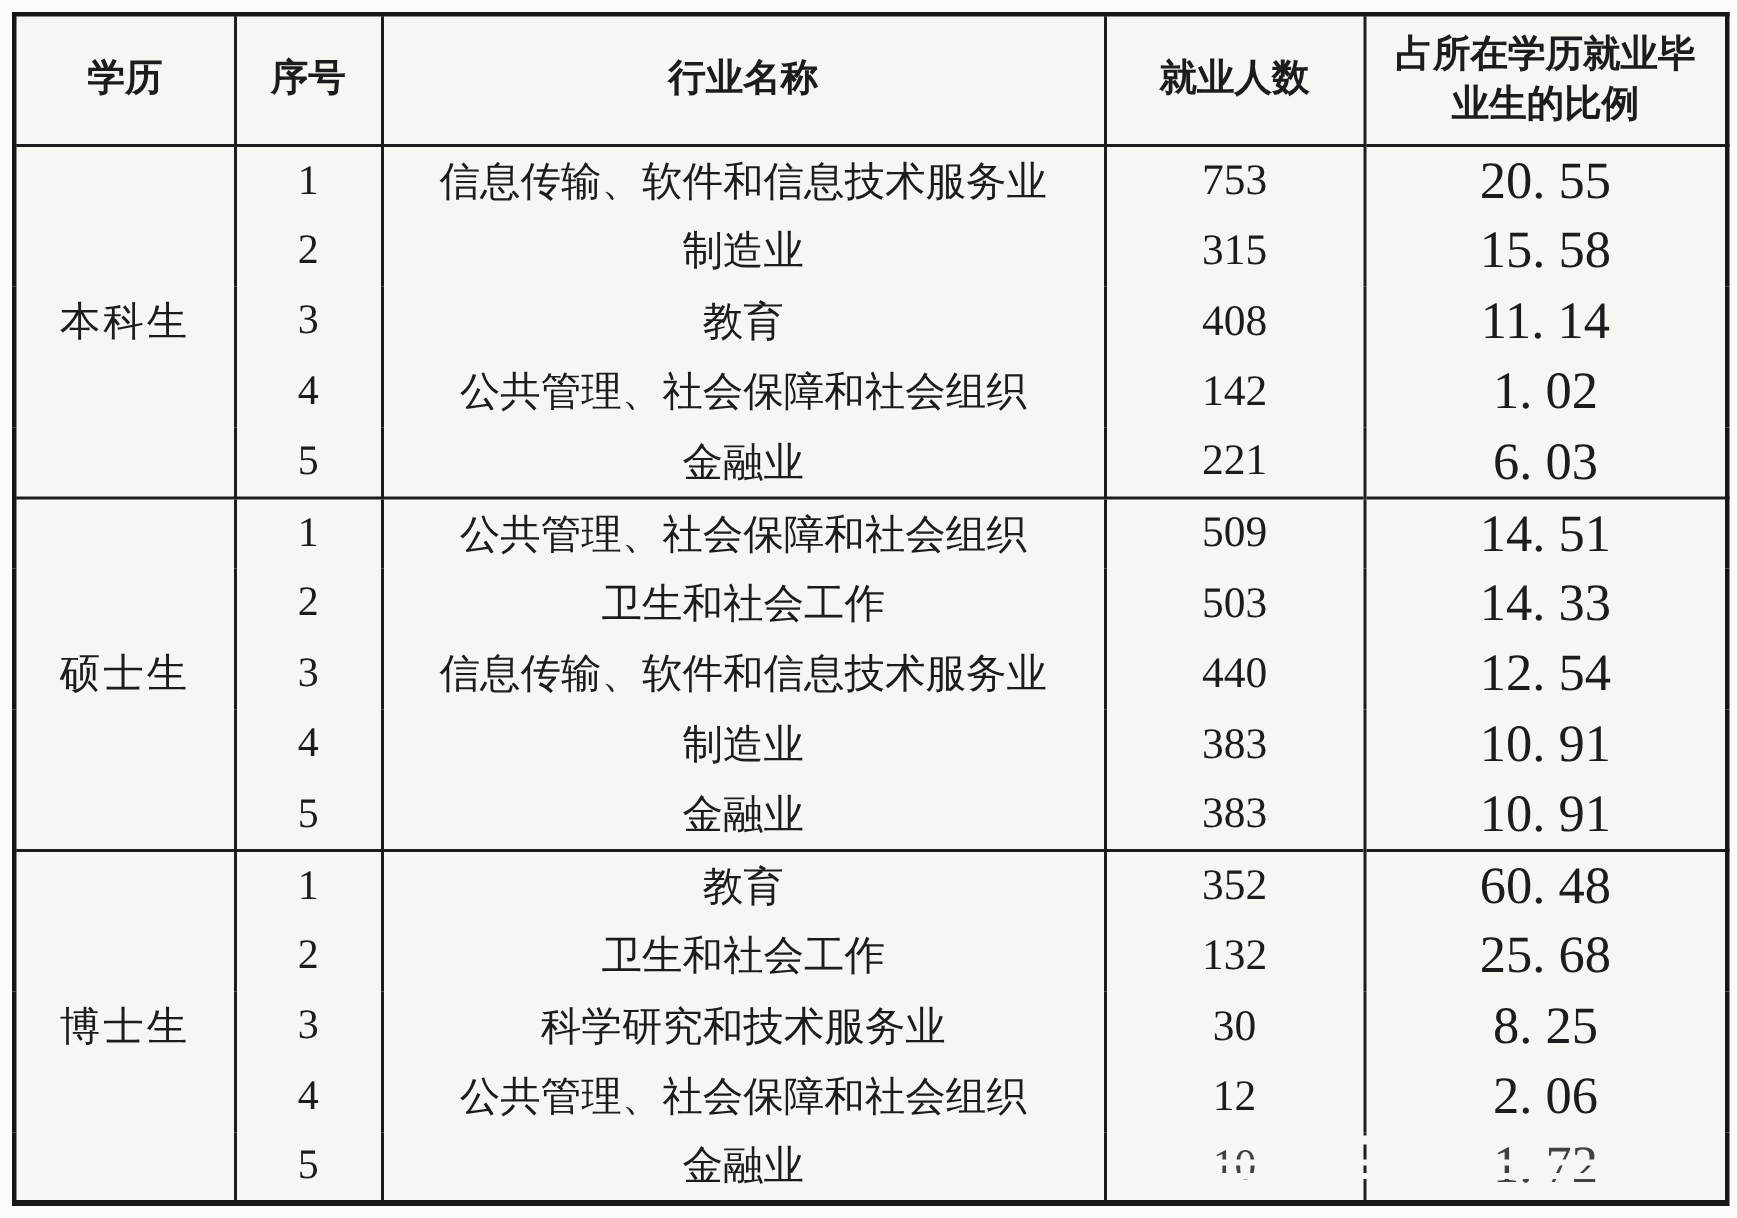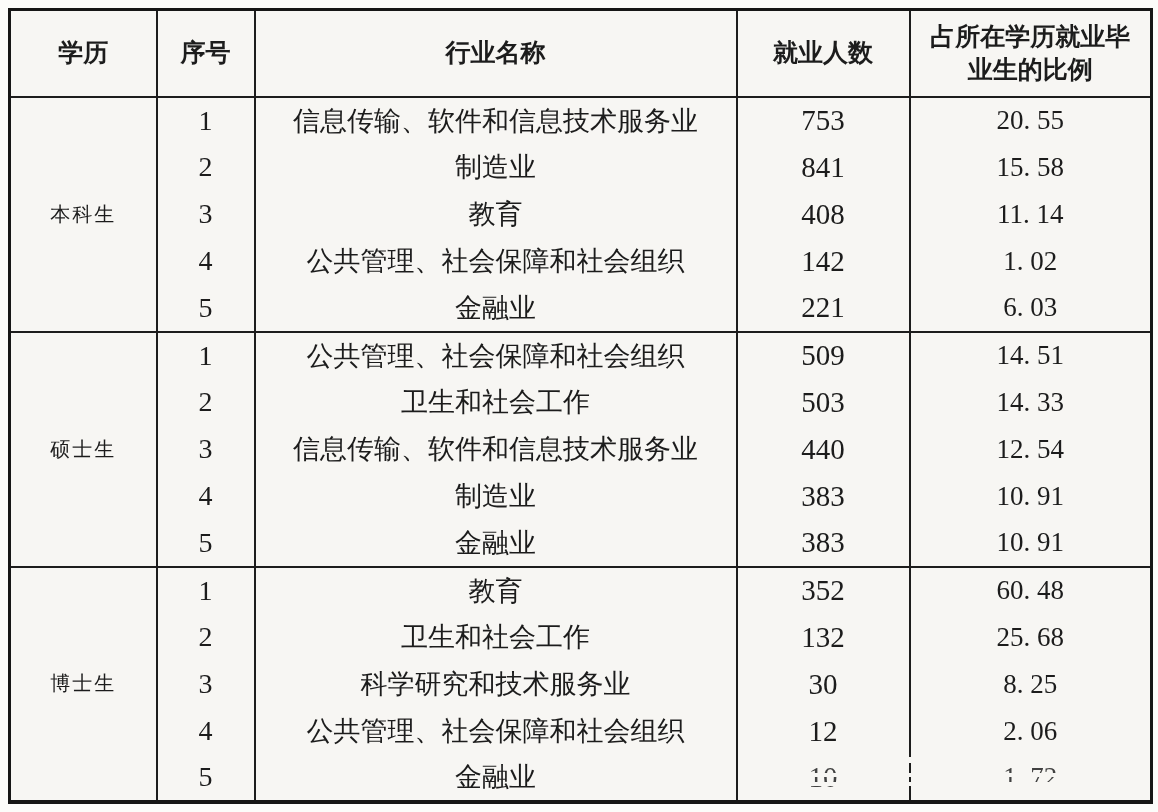--- a/index.html
+++ b/index.html
@@ -44,31 +44,31 @@
   tr.head th {
     border-bottom: 2px solid #1d1d1d;
     font-weight: bold;
     font-size: 25px;
     line-height: 1.35;
     word-break: break-all;
     padding: 0 10px;
   }
   tbody tr { height: 47px; }
   tr.group-start td { border-top: 2px solid #1d1d1d; }
-  td.degree { font-size: 20px; letter-spacing: 2px; }
+  td.degree { font-size: 27px; letter-spacing: 2px; }
   td.rank   { font-size: 28px; }
   td.industry {
     text-align: left;
     padding-left: 5px;
     font-size: 27px;
     white-space: nowrap;
     margin-top: 40px;
   }
   td.count { font-size: 29px; margin-left: 48px; }
-  td.pct   { font-size: 27px; }
+  td.pct   { font-size: 35px; }
   td.faded { color: #2e2e2e; opacity: 0.9; }
   
   .streak {
     position: absolute;
     background: #f7f6f3;
     z-index: 5;
   }
   .s1 { left: 788px; top: 773px; width: 326px; height: 4px; }
   .s2 { left: 788px; top: 782px; width: 326px; height: 4px; }
   .s3 { left: 902px; top: 757px; width: 12px;  height: 6px; }
@@ -100,21 +100,21 @@
         <tr class="group-start">
           <td class="degree" rowspan="5">本科生</td>
           <td class="rank">1</td>
           <td class="industry">信息传输、软件和信息技术服务业</td>
           <td class="count">753</td>
           <td class="pct">20. 55</td>
         </tr>
         <tr>
           <td class="rank">2</td>
           <td class="industry">制造业</td>
-          <td class="count">841</td>
+          <td class="count">315</td>
           <td class="pct">15. 58</td>
         </tr>
         <tr>
           <td class="rank">3</td>
           <td class="industry">教育</td>
           <td class="count">408</td>
           <td class="pct">11. 14</td>
         </tr>
         <tr>
           <td class="rank">4</td>

